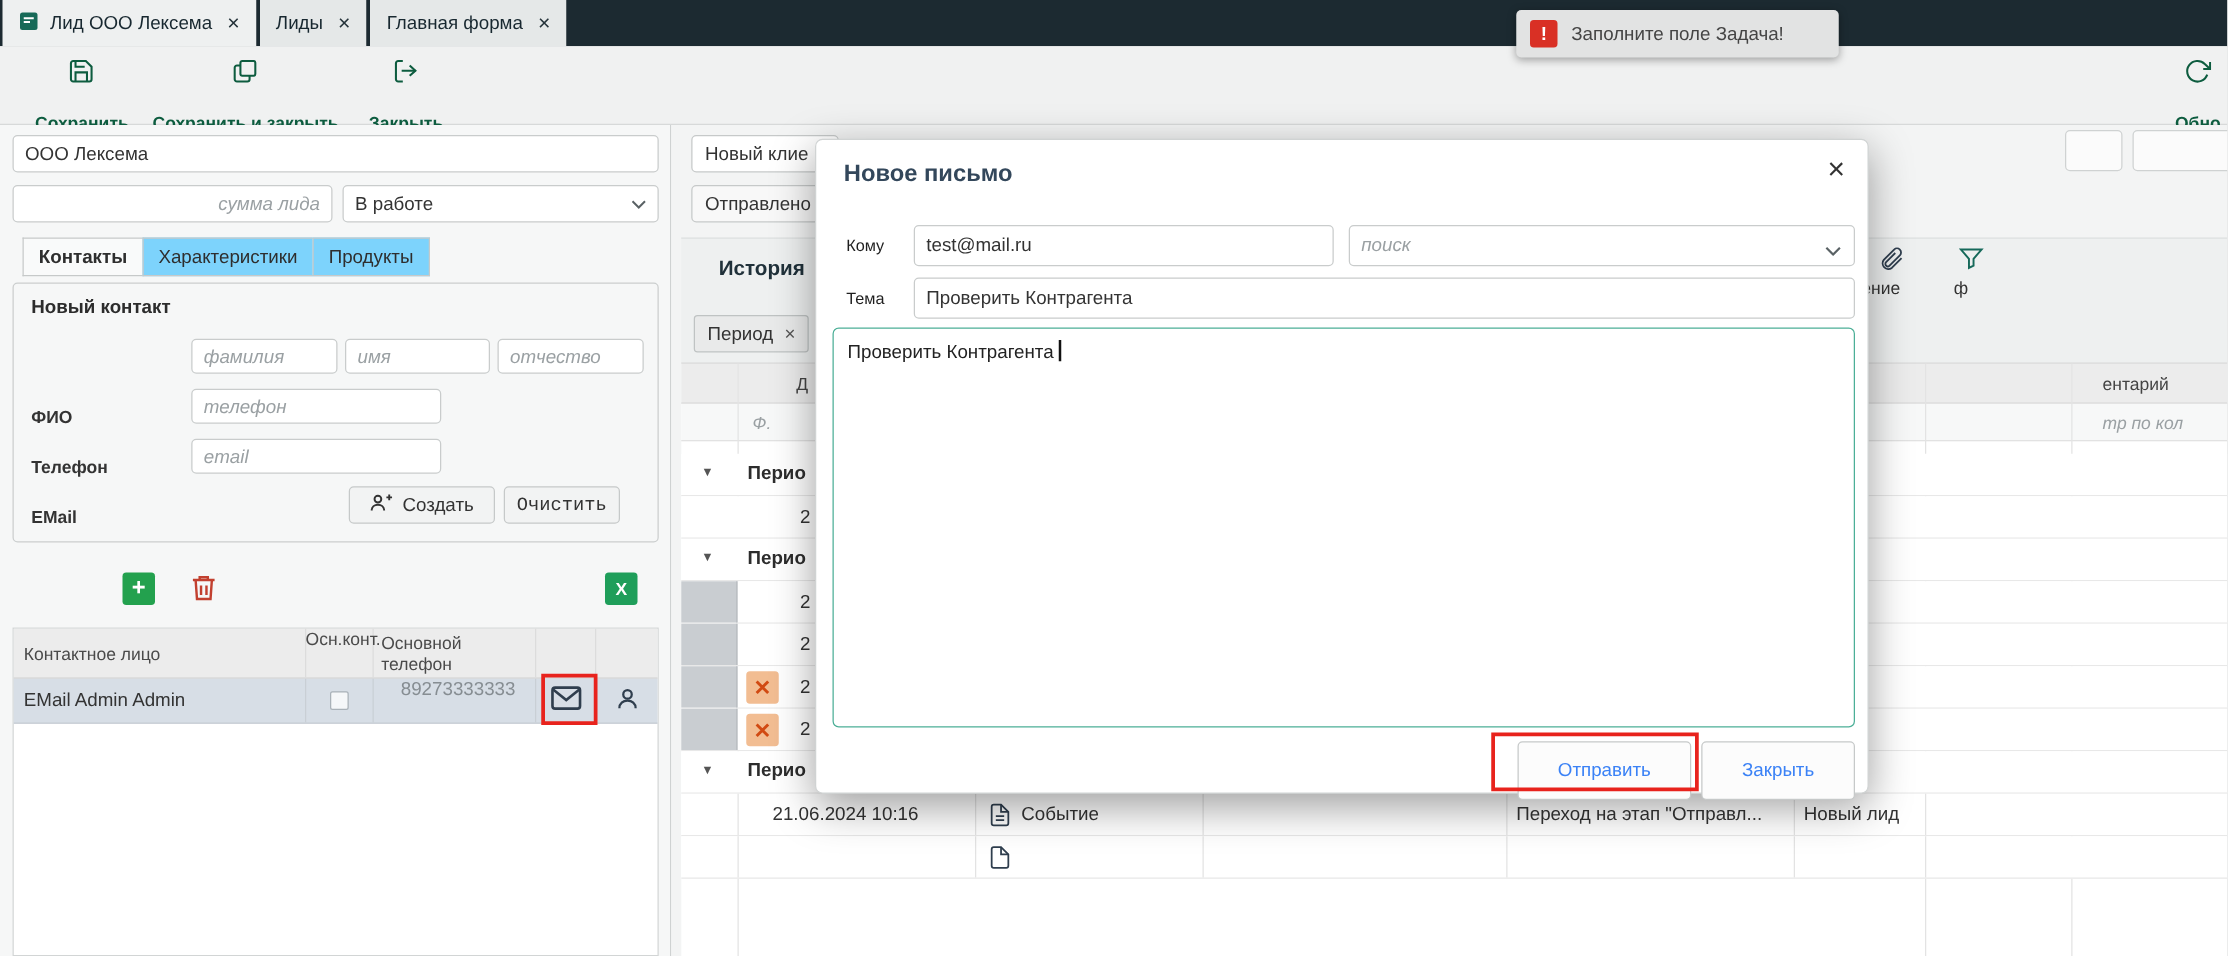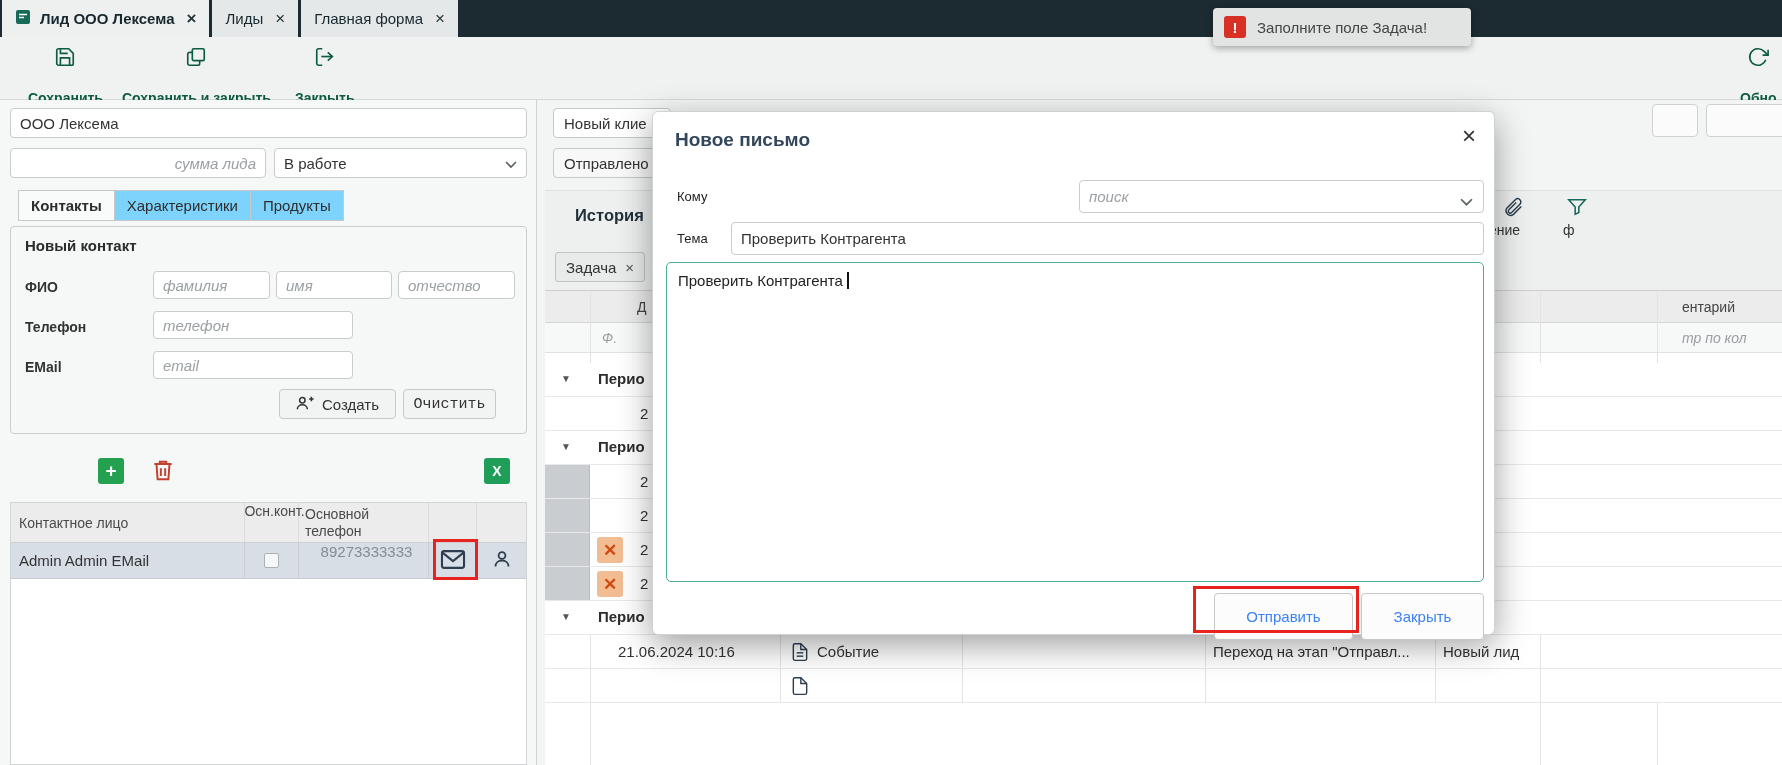--- a/index.html
+++ b/index.html
@@ -3,21 +3,21 @@
 <meta charset="utf-8">
 <style>
   * { margin:0; padding:0; box-sizing:border-box; }
   body { background:#d8dbdb; font-family:"Liberation Sans", sans-serif; }
   .screen { position:relative; width:1782px; height:765px; background:#f3f4f4; overflow:hidden; }
   .abs { position:absolute; }
 
   
   .tabbar { position:absolute; left:0; top:0; width:100%; height:37px; background:#1c2a31; display:flex; align-items:stretch; padding-left:2px; }
   .tab { display:flex; align-items:center; gap:9px; padding:0 13px; background:#e5e8e8; color:#182830; font-size:15px; margin-right:3px; cursor:default; }
-  .tab.active { background:#eef0f0; font-weight:bold; }
+  .tab.active { background:#eef0f0; font-weight:normal; }
   .tab-x { font-size:17px; color:#26343b; line-height:1; margin-left:3px; cursor:pointer; }
 
   
   .toast { position:absolute; left:1213px; top:8px; width:258px; height:38px; background:#e2e3e3; border-radius:4px; box-shadow:0 2px 7px rgba(0,0,0,.35); display:flex; align-items:center; gap:11px; padding:0 11px; z-index:60; }
   .toast-ico { width:22px; height:22px; flex:0 0 22px; background:#d93025; color:#fff; border-radius:3px; font-weight:bold; font-size:15px; display:flex; align-items:center; justify-content:center; }
   .toast-txt { font-size:15px; color:#454545; white-space:nowrap; }
 
   
   .topbar { position:absolute; left:0; top:37px; width:100%; height:63px; background:#f0f1f1; border-bottom:1px solid #d7d9d9; }
   .tbtn { position:absolute; top:9px; display:flex; flex-direction:column; align-items:center; gap:19px; color:#0d5c3f; font-size:14px; font-weight:bold; white-space:nowrap; cursor:pointer; }
@@ -31,21 +31,21 @@
   .dropdown .chev { margin-left:auto; }
 
   
   .lpanel { position:absolute; left:0; top:100px; width:537px; height:665px; background:#f6f7f7; border-right:1px solid #cfd2d2; }
   .ltabs { position:absolute; left:18px; top:90px; display:flex; }
   .ltab { display:inline-flex; align-items:center; height:31px; padding:0 12px; font-size:15px; color:#2e2e2e; background:#7dd3fc; border:1px solid #c6c9c9; border-right-width:0; cursor:pointer; }
   .ltab:last-child { border-right-width:1px; }
   .ltab.active { background:#f9fafa; font-weight:bold; }
   .gbox { position:absolute; left:10px; top:126px; width:517px; height:208px; border:1px solid #cbcece; border-radius:4px; }
   .glabel { position:absolute; left:14px; top:10px; font-size:15px; font-weight:bold; color:#2c2c2c; }
-  .flabel { position:absolute; left:14px; font-size:14px; font-weight:bold; color:#333; }
+  .flabel { position:absolute; left:14px; font-size:14px; font-weight:bold; color:#333;margin-top:46px; }
   .sqbtn { position:absolute; width:26px; height:26px; border-radius:3px; display:flex; align-items:center; justify-content:center; color:#fff; font-weight:bold; cursor:pointer; }
   .sq-add { background:#23a14e; font-size:19px; }
   .sq-xls { background:#1f9e5a; font-size:14px; }
   .ctable { position:absolute; left:10px; top:402px; width:517px; bottom:0; background:#fff; border:1px solid #d2d5d5; }
   .ct-head { display:flex; height:40px; background:#ececec; border-bottom:1px solid #cfcfcf; color:#4a4a4a; font-size:14px; }
   .ct-row { display:flex; height:36px; background:#d7dee6; border-bottom:1px solid #c6ccd2; font-size:15px; color:#333; }
   .ct-cell { border-right:1px solid #dcdcdc; display:flex; align-items:center; }
   .ct-row .ct-cell { border-right:1px solid #c9cfd5; }
   .w-name { width:234px; padding-left:8px; }
   .w-osn  { width:54px; flex-direction:row; justify-content:center; align-items:flex-start; padding-left:6px; line-height:1.15; }
@@ -221,21 +221,21 @@
           <span>конт.</span>
         </div>
         <div class="ct-cell w-phone">
           <span>Основной</span>
           <span>телефон</span>
         </div>
         <div class="ct-cell w-ic1"></div>
         <div class="ct-cell w-ic2"></div>
       </div>
       <div class="ct-row">
-        <div class="ct-cell w-name">Admin Admin EMail</div>
+        <div class="ct-cell w-name">EMail Admin Admin</div>
         <div class="ct-cell w-osn center">
           <span class="cb"></span>
         </div>
         <div class="ct-cell w-phone" style="flex-direction:row;">
           <span class="phone-val">89273333333</span>
         </div>
         <div class="ct-cell w-ic1">
           <span style="cursor:pointer;">
             <svg width="26" height="21" viewBox="0 0 24 20" fill="none" stroke="#2f3e4e" stroke-width="2">
                 <rect x="1.5" y="2" width="21" height="16" rx="2"></rect>
@@ -274,21 +274,21 @@
     </span>
     <span class="icolabel" style="left:952px; top:122px;">ение</span>
     <span class="abs" style="left:1029px; top:96px;">
       <svg width="22" height="22" viewBox="0 0 24 24" fill="none" stroke="#16695a" stroke-width="1.7">
           <path d="M3 4h18l-7 8v6l-4 2v-8z"></path>
         </svg>
     </span>
     <span class="icolabel" style="left:1026px; top:122px;">ф</span>
 
     <div class="chip" style="left:18px; top:152px;">
-      <span>Задача</span>
+      <span>Период</span>
       <span style="color:#555;">×</span>
     </div>
 
     <div class="htable">
       <div class="hhead">
         <span class="abs" style="left:92px; top:8px;">Д</span>
         <span class="abs" style="left:1137px; top:8px;">ентарий</span>
       </div>
       <div class="hfilter">
         <span class="abs" style="left:57px; top:7px;">Ф.</span>
@@ -373,20 +373,21 @@
         </div>
       </div>
     </div>
   </div>
 
   <div class="modal">
     <div class="m-title">Новое письмо</div>
     <div class="m-close">×</div>
 
     <div class="m-label" style="top:77px;">Кому</div>
+    <input class="inp abs" style="left: 78px; top: 68px; width: 336px; height: 33px;" value="test@mail.ru">
     <div class="combo" style="left:426px; top:68px; width:405px; height:33px;">
       <input class="inp" style="height: 33px;" placeholder="поиск">
       <span class="chev">
         <svg width="13" height="9" viewBox="0 0 12 8">
             <path d="M1 1l5 5 5-5" stroke="#5a6265" stroke-width="1.6" fill="none"></path>
           </svg>
       </span>
     </div>
 
     <div class="m-label" style="top:119px;">Тема</div>

